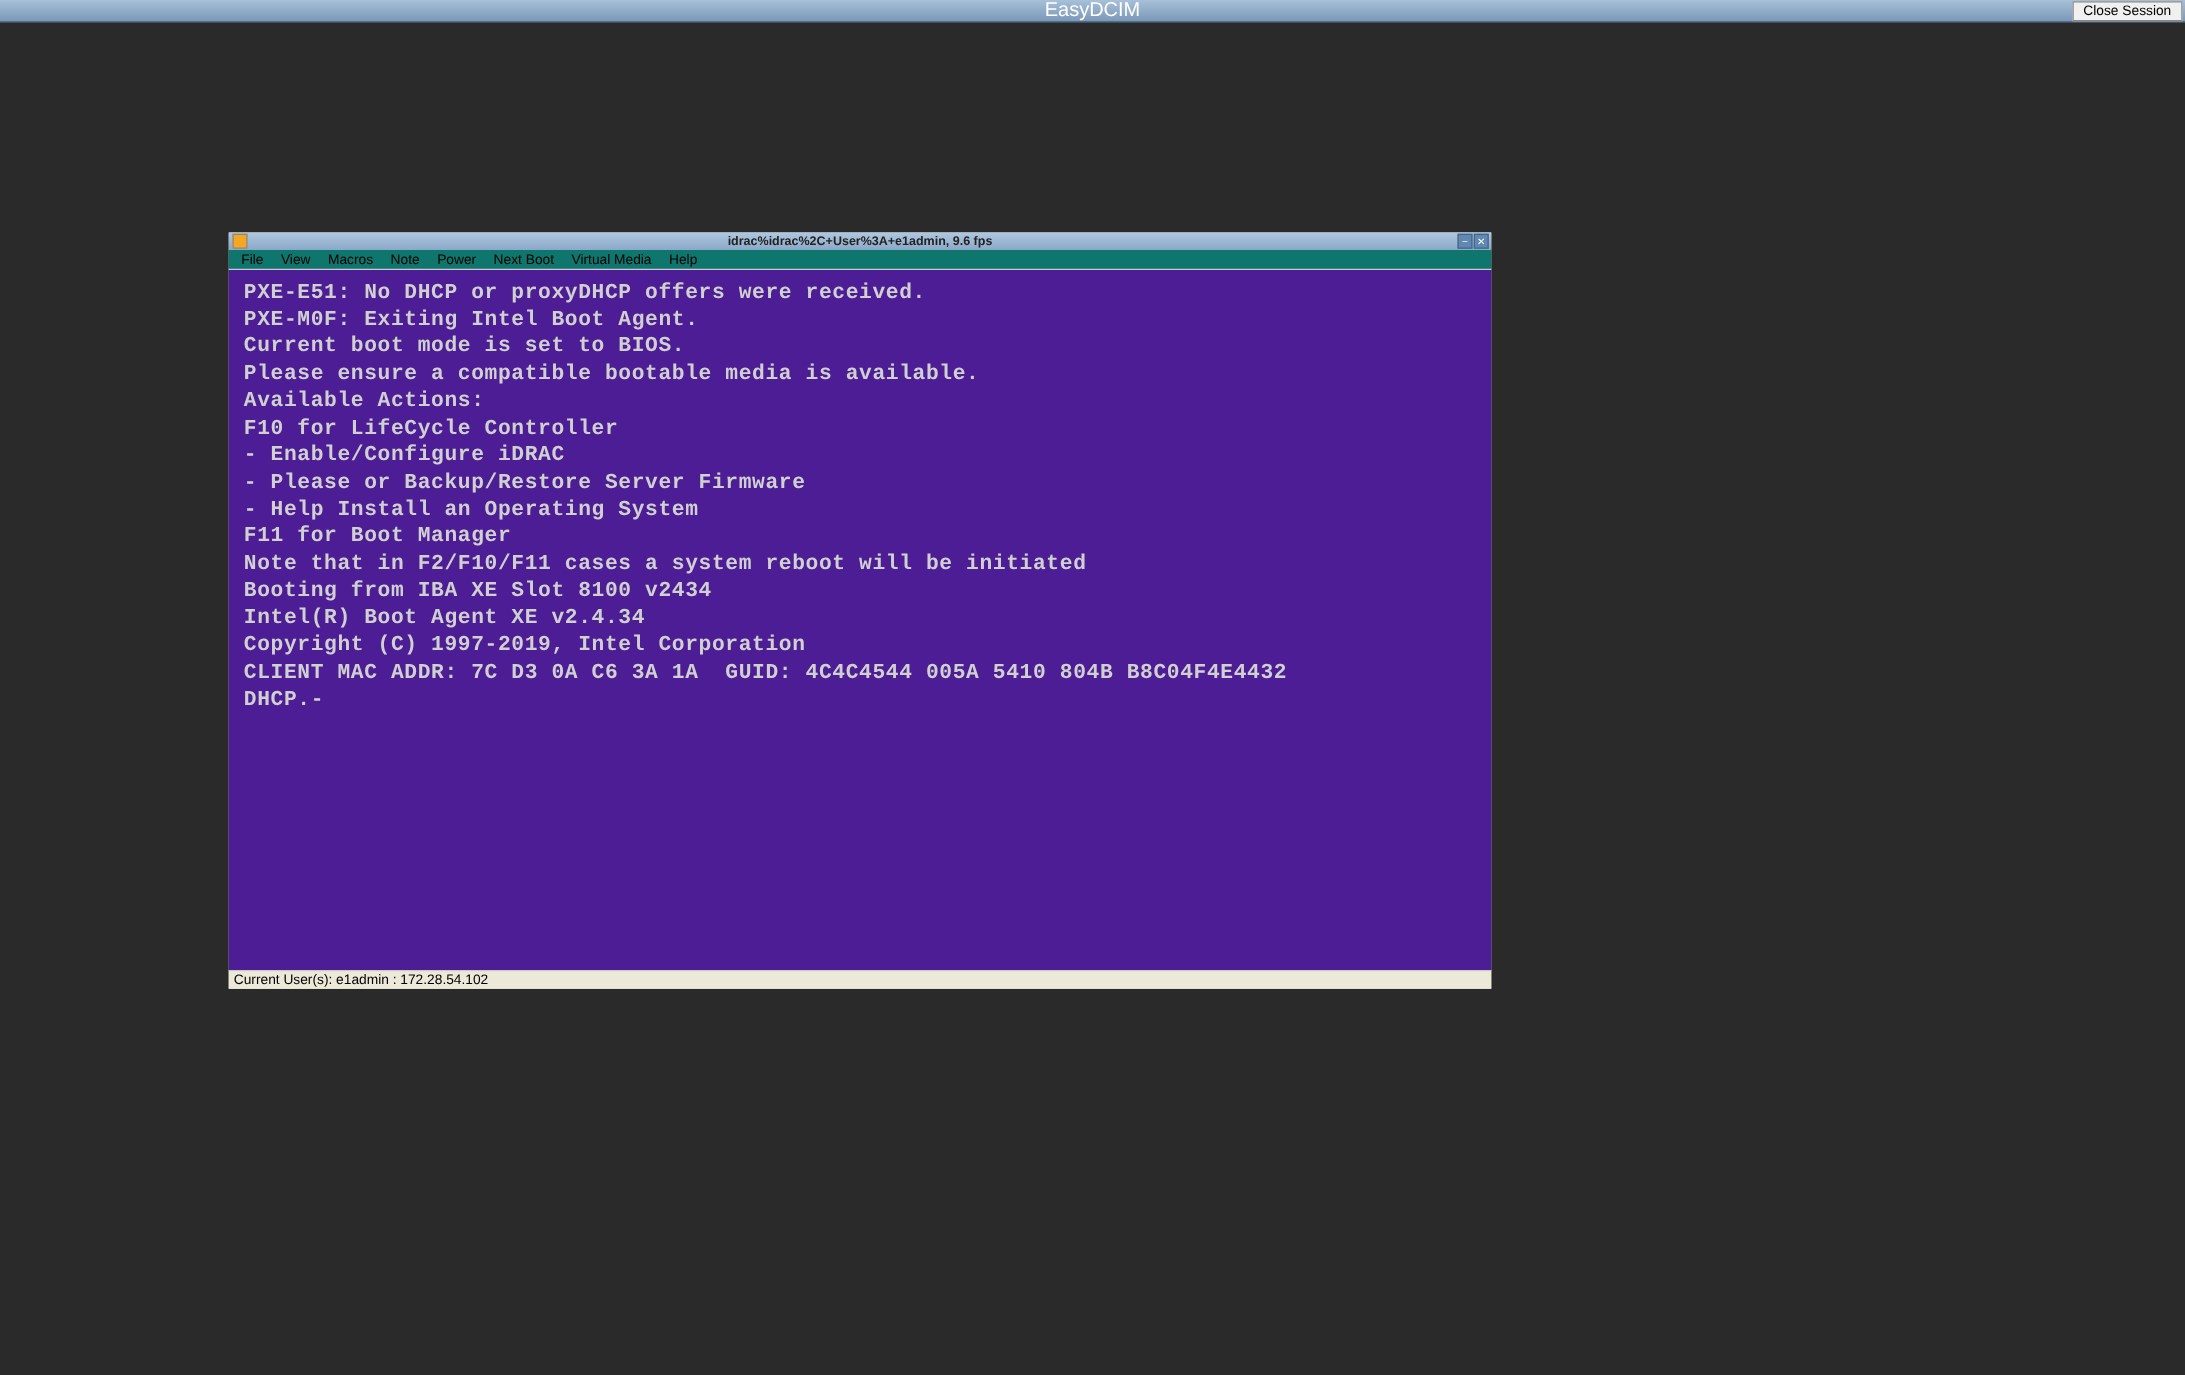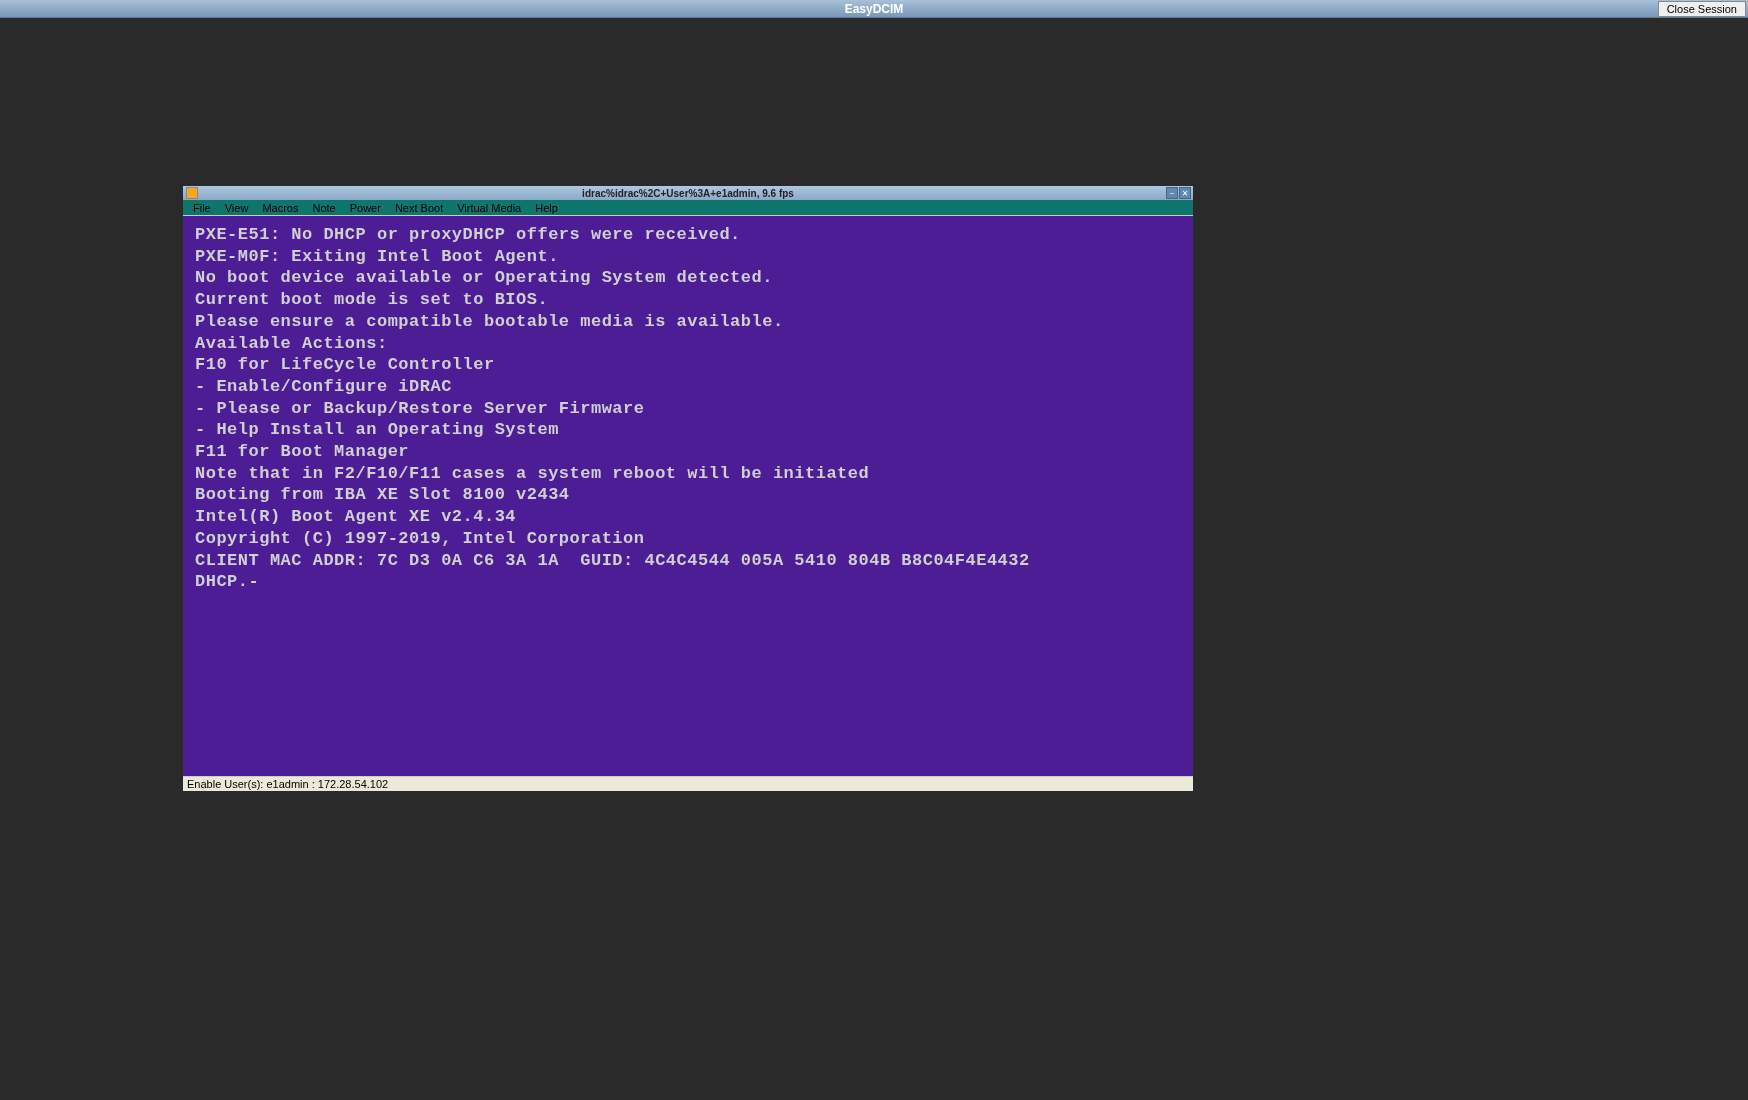--- a/index.html
+++ b/index.html
@@ -22,22 +22,22 @@
       background: linear-gradient(to bottom, #a8c0d8, #7a98b8);
       display: flex;
       align-items: center;
       justify-content: center;
       position: relative;
       border-bottom: 1px solid #5a7a9a;
     }
     
     .top-bar-title {
       color: #fff;
-      font-size: 12px;
-      font-weight: bold;
+      font-size: 16px;
+      font-weight: normal;
     }
     
     .close-session-btn {
       position: absolute;
       right: 2px;
       top: 1px;
       background: #f0f0f0;
       border: 1px solid #888;
       padding: 1px 8px;
       font-size: 11px;
@@ -178,21 +178,20 @@
     <span class="menu-item">Next Boot</span>
     <span class="menu-item">Virtual Media</span>
     <span class="menu-item">Help</span>
   </div>
 
   <div class="console-area">
     <div class="console-line">PXE-E51: No DHCP or proxyDHCP offers were received.</div>
     <div class="console-line"></div>
     <div class="console-line">PXE-M0F: Exiting Intel Boot Agent.</div>
     <div class="console-line"></div>
-    <div class="console-line">No boot device available or Operating System detected.</div>
     <div class="console-line">Current boot mode is set to BIOS.</div>
     <div class="console-line">Please ensure a compatible bootable media is available.</div>
     <div class="console-line"></div>
     <div class="console-line">Available Actions:</div>
     <div class="console-line">F10 for LifeCycle Controller</div>
     <div class="console-line">- Enable/Configure iDRAC</div>
     <div class="console-line">- Please or Backup/Restore Server Firmware</div>
     <div class="console-line">- Help Install an Operating System</div>
     <div class="console-line">F11 for Boot Manager</div>
     <div class="console-line">Note that in F2/F10/F11 cases a system reboot will be initiated</div>
@@ -200,15 +199,15 @@
     <div class="console-line">Booting from IBA XE Slot 8100 v2434</div>
     <div class="console-line"></div>
     <div class="console-line">Intel(R) Boot Agent XE v2.4.34</div>
     <div class="console-line">Copyright (C) 1997-2019, Intel Corporation</div>
     <div class="console-line"></div>
     <div class="console-line">CLIENT MAC ADDR: 7C D3 0A C6 3A 1A  GUID: 4C4C4544 005A 5410 804B B8C04F4E4432</div>
     <div class="console-line">DHCP.-</div>
   </div>
 
   <div class="statusbar">
-    <span class="statusbar-text">Enable User(s): e1admin : 172.28.54.102</span>
+    <span class="statusbar-text">Current User(s): e1admin : 172.28.54.102</span>
   </div>
 </div>
 
 </body></html>

